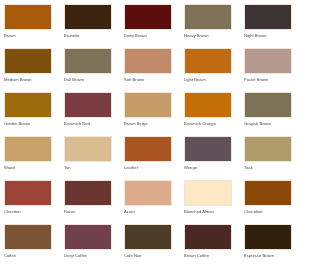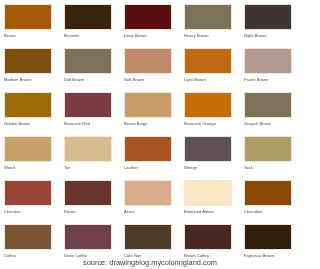--- a/index.html
+++ b/index.html
@@ -189,15 +189,14 @@
       <div class="swatch-cell">
         <div class="swatch-chip" style="background-color: rgb(74, 40, 36); border-color: rgb(239, 230, 219);"></div>
         <div class="swatch-label" style="color: rgb(74, 74, 74);">Brown Coffee</div>
       </div>
       <div class="swatch-cell">
         <div class="swatch-chip" style="background-color: rgb(48, 32, 12); border-color: rgb(239, 230, 219);"></div>
         <div class="swatch-label" style="color: rgb(74, 74, 74);">Espresso Brown</div>
       </div>
     </div>
 
-  <div class="source-line">source: drawingblog.mycoloringland.com</div>
 
 </div>
 
 </body></html>

